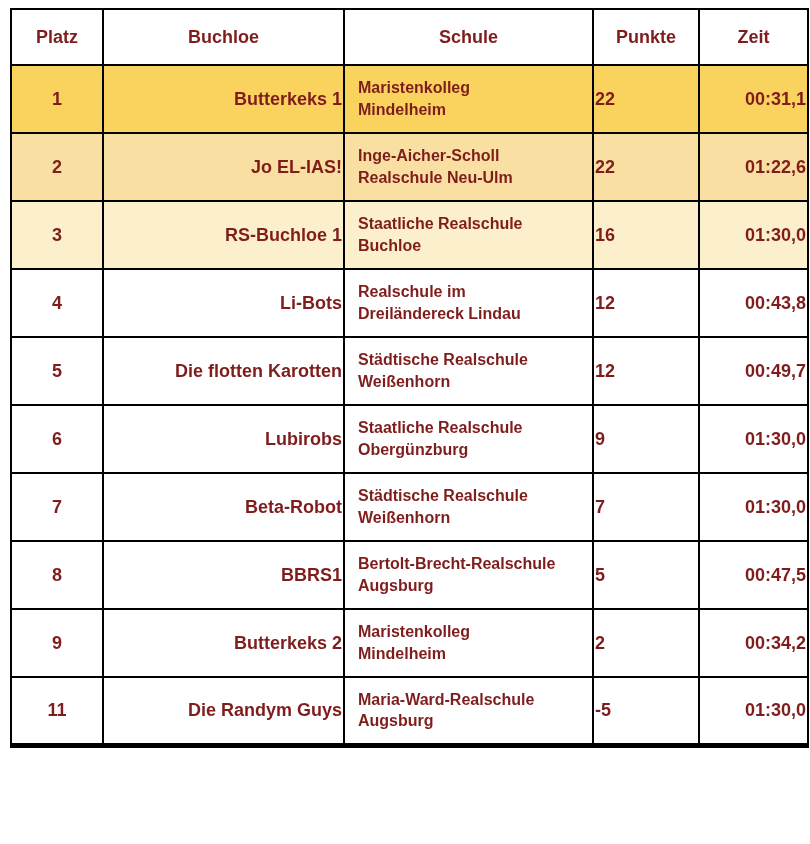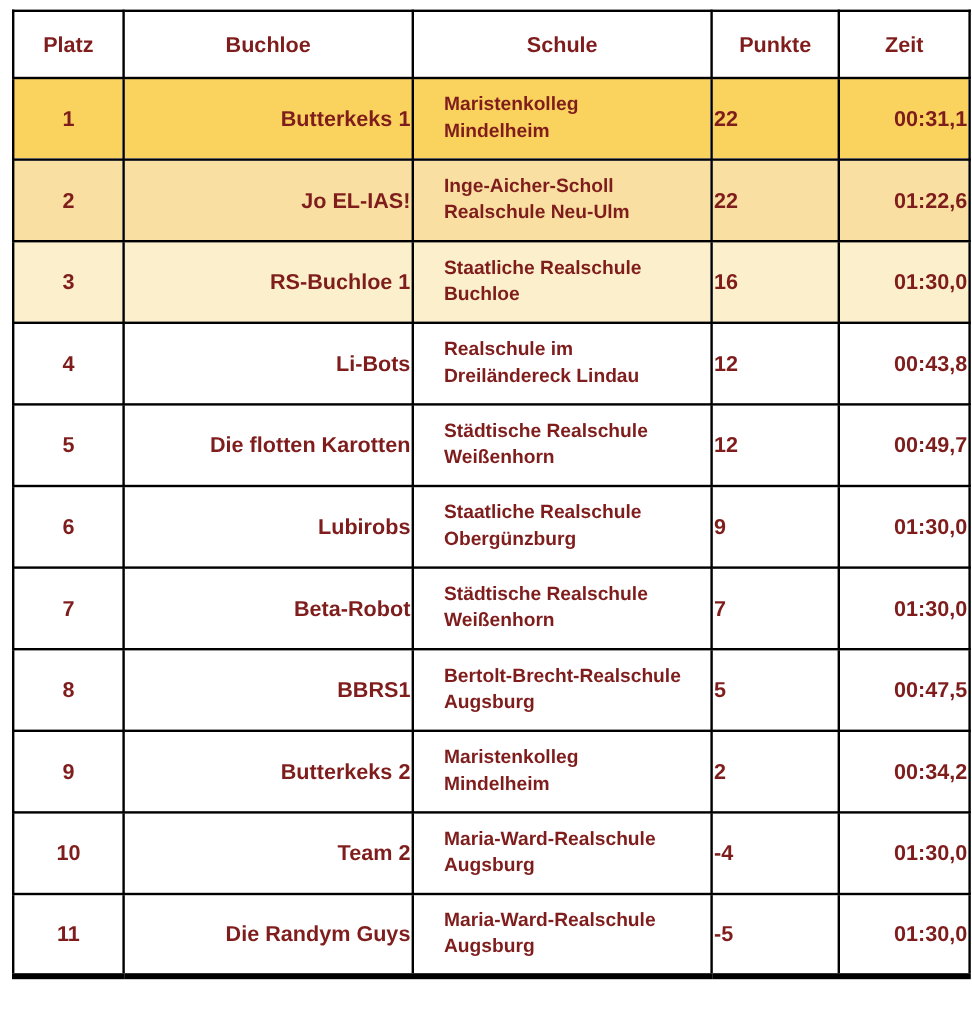--- a/index.html
+++ b/index.html
@@ -43,21 +43,21 @@
     font-size: 18px;
     text-align: center;
     background: #ffffff;
   }
   tbody td {
     height: 68px;
     font-size: 18px;
   }
   td.c-platz   { text-align: center; }
   td.c-team    { text-align: right; padding-left: 9px;  }
-  td.c-schule  { text-align: left; padding-left: 25px; font-size: 16px; line-height: 1.35; }
+  td.c-schule  { text-align: left; padding-left: 13px; font-size: 16px; line-height: 1.35; }
   td.c-punkte  { }
   td.c-zeit    { text-align: right; }
 </style>
 </head>
 <body>
 
 <div class="page">
   <table class="leaderboard">
     <colgroup>
       <col style="width:92px">
@@ -159,30 +159,20 @@
         <tr style="background-color: rgb(255, 255, 255);">
           <td class="c-platz">9</td>
           <td class="c-team">Butterkeks 2</td>
           <td class="c-schule">
             <div>Maristenkolleg</div>
             <div>Mindelheim</div>
           </td>
           <td class="c-punkte">2</td>
           <td class="c-zeit">00:34,2</td>
         </tr>
-        <tr style="background-color: rgb(255, 255, 255);">
-          <td class="c-platz">10</td>
-          <td class="c-team">Team 2</td>
-          <td class="c-schule">
-            <div>Maria-Ward-Realschule</div>
-            <div>Augsburg</div>
-          </td>
-          <td class="c-punkte">-4</td>
-          <td class="c-zeit">01:30,0</td>
-        </tr>
         <tr style="background-color: rgb(255, 255, 255); margin-top: 16px;">
           <td class="c-platz">11</td>
           <td class="c-team">Die Randym Guys</td>
           <td class="c-schule">
             <div>Maria-Ward-Realschule</div>
             <div>Augsburg</div>
           </td>
           <td class="c-punkte">-5</td>
           <td class="c-zeit">01:30,0</td>
         </tr>

